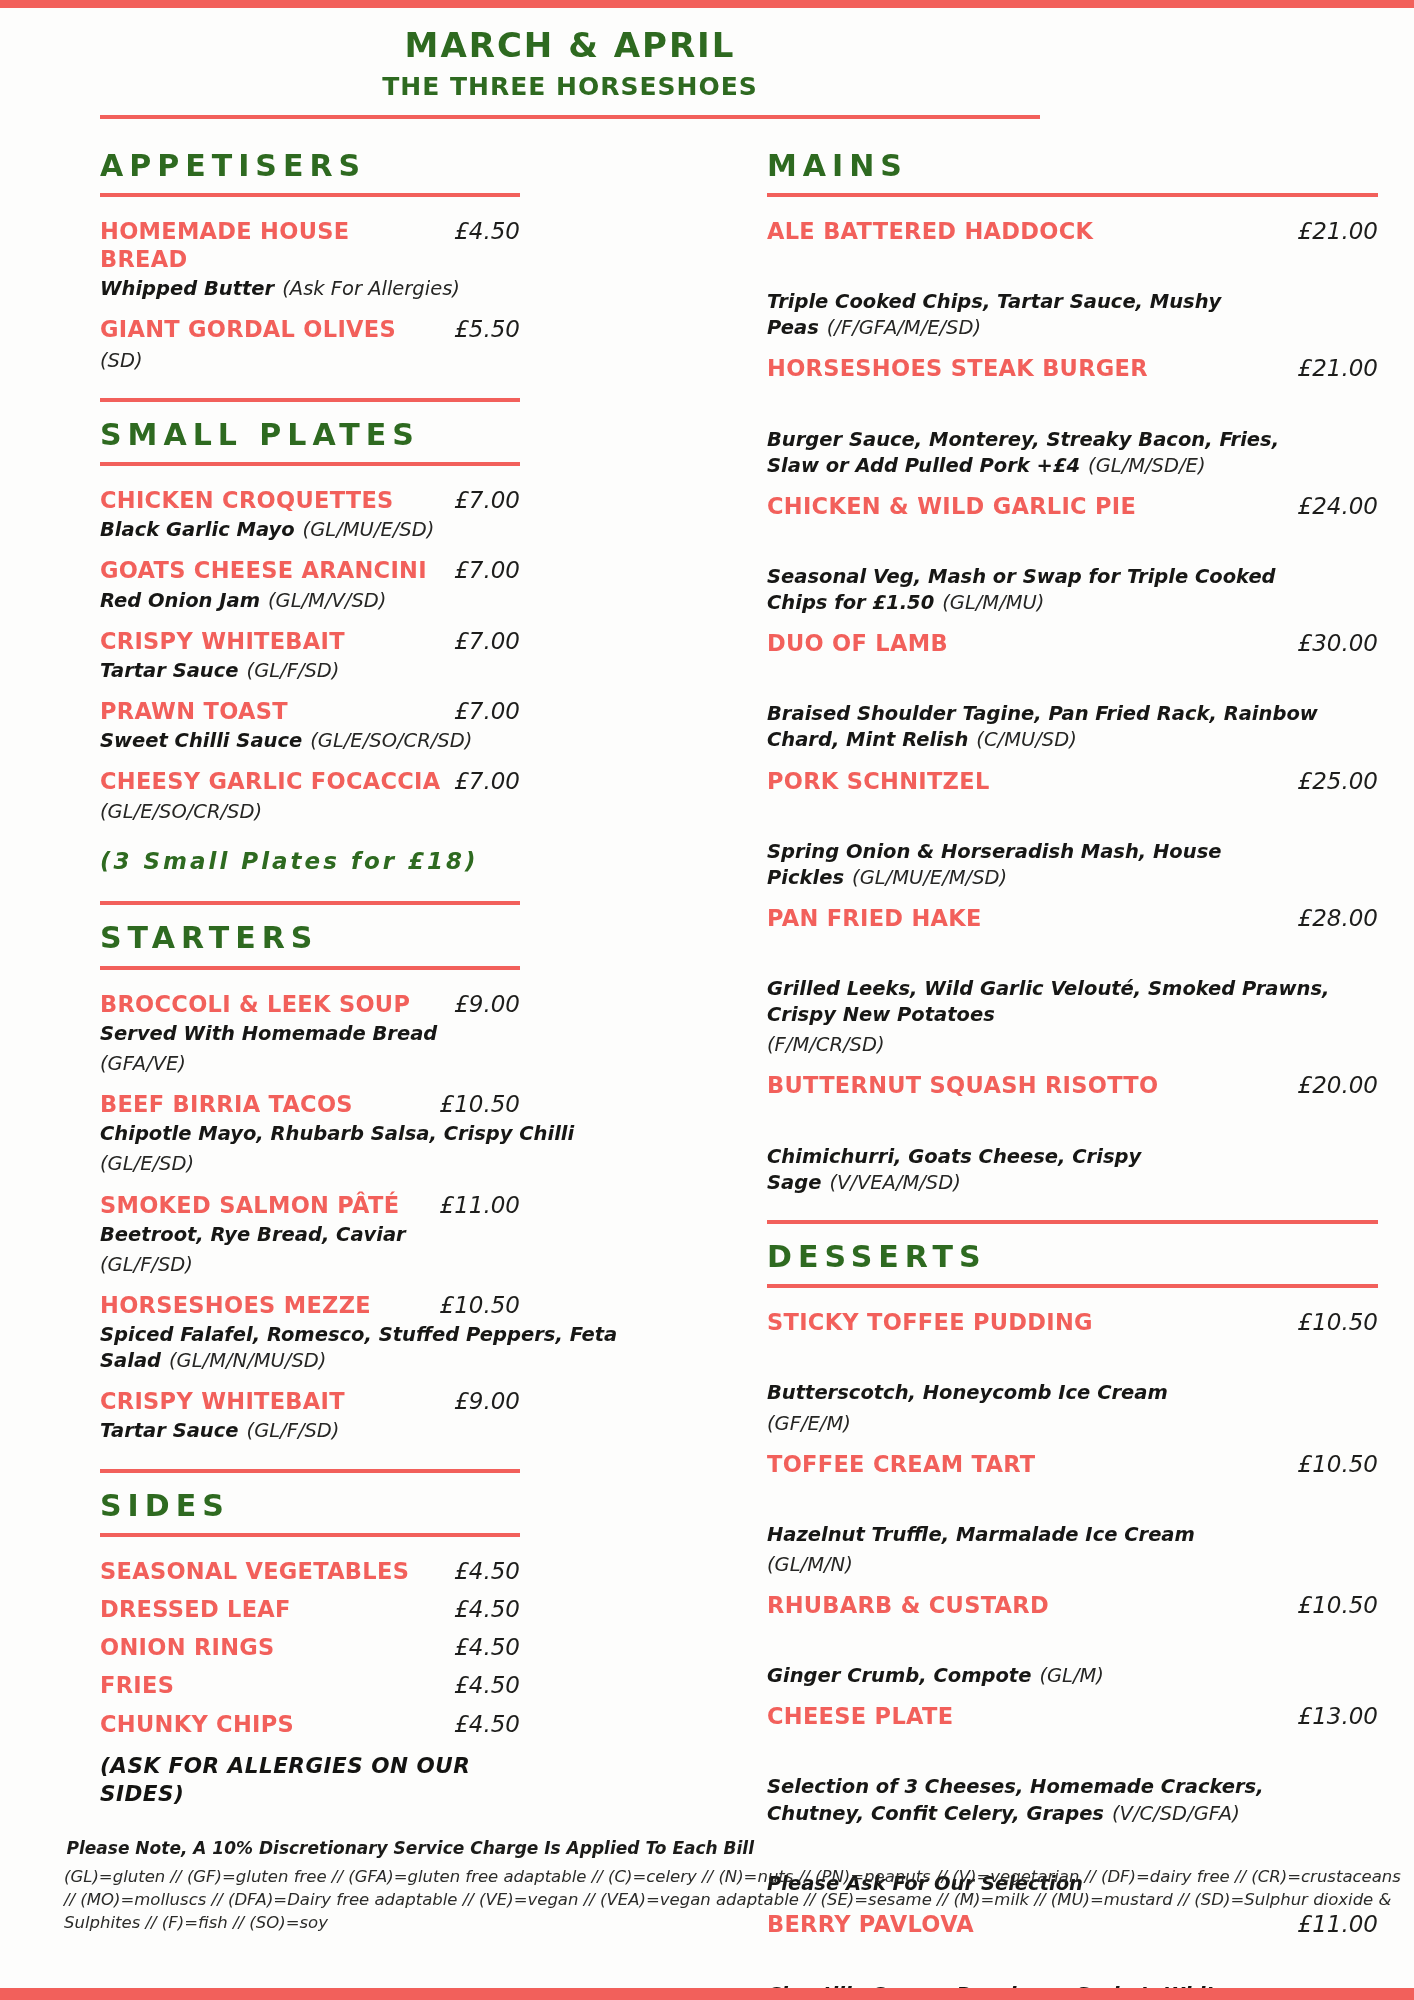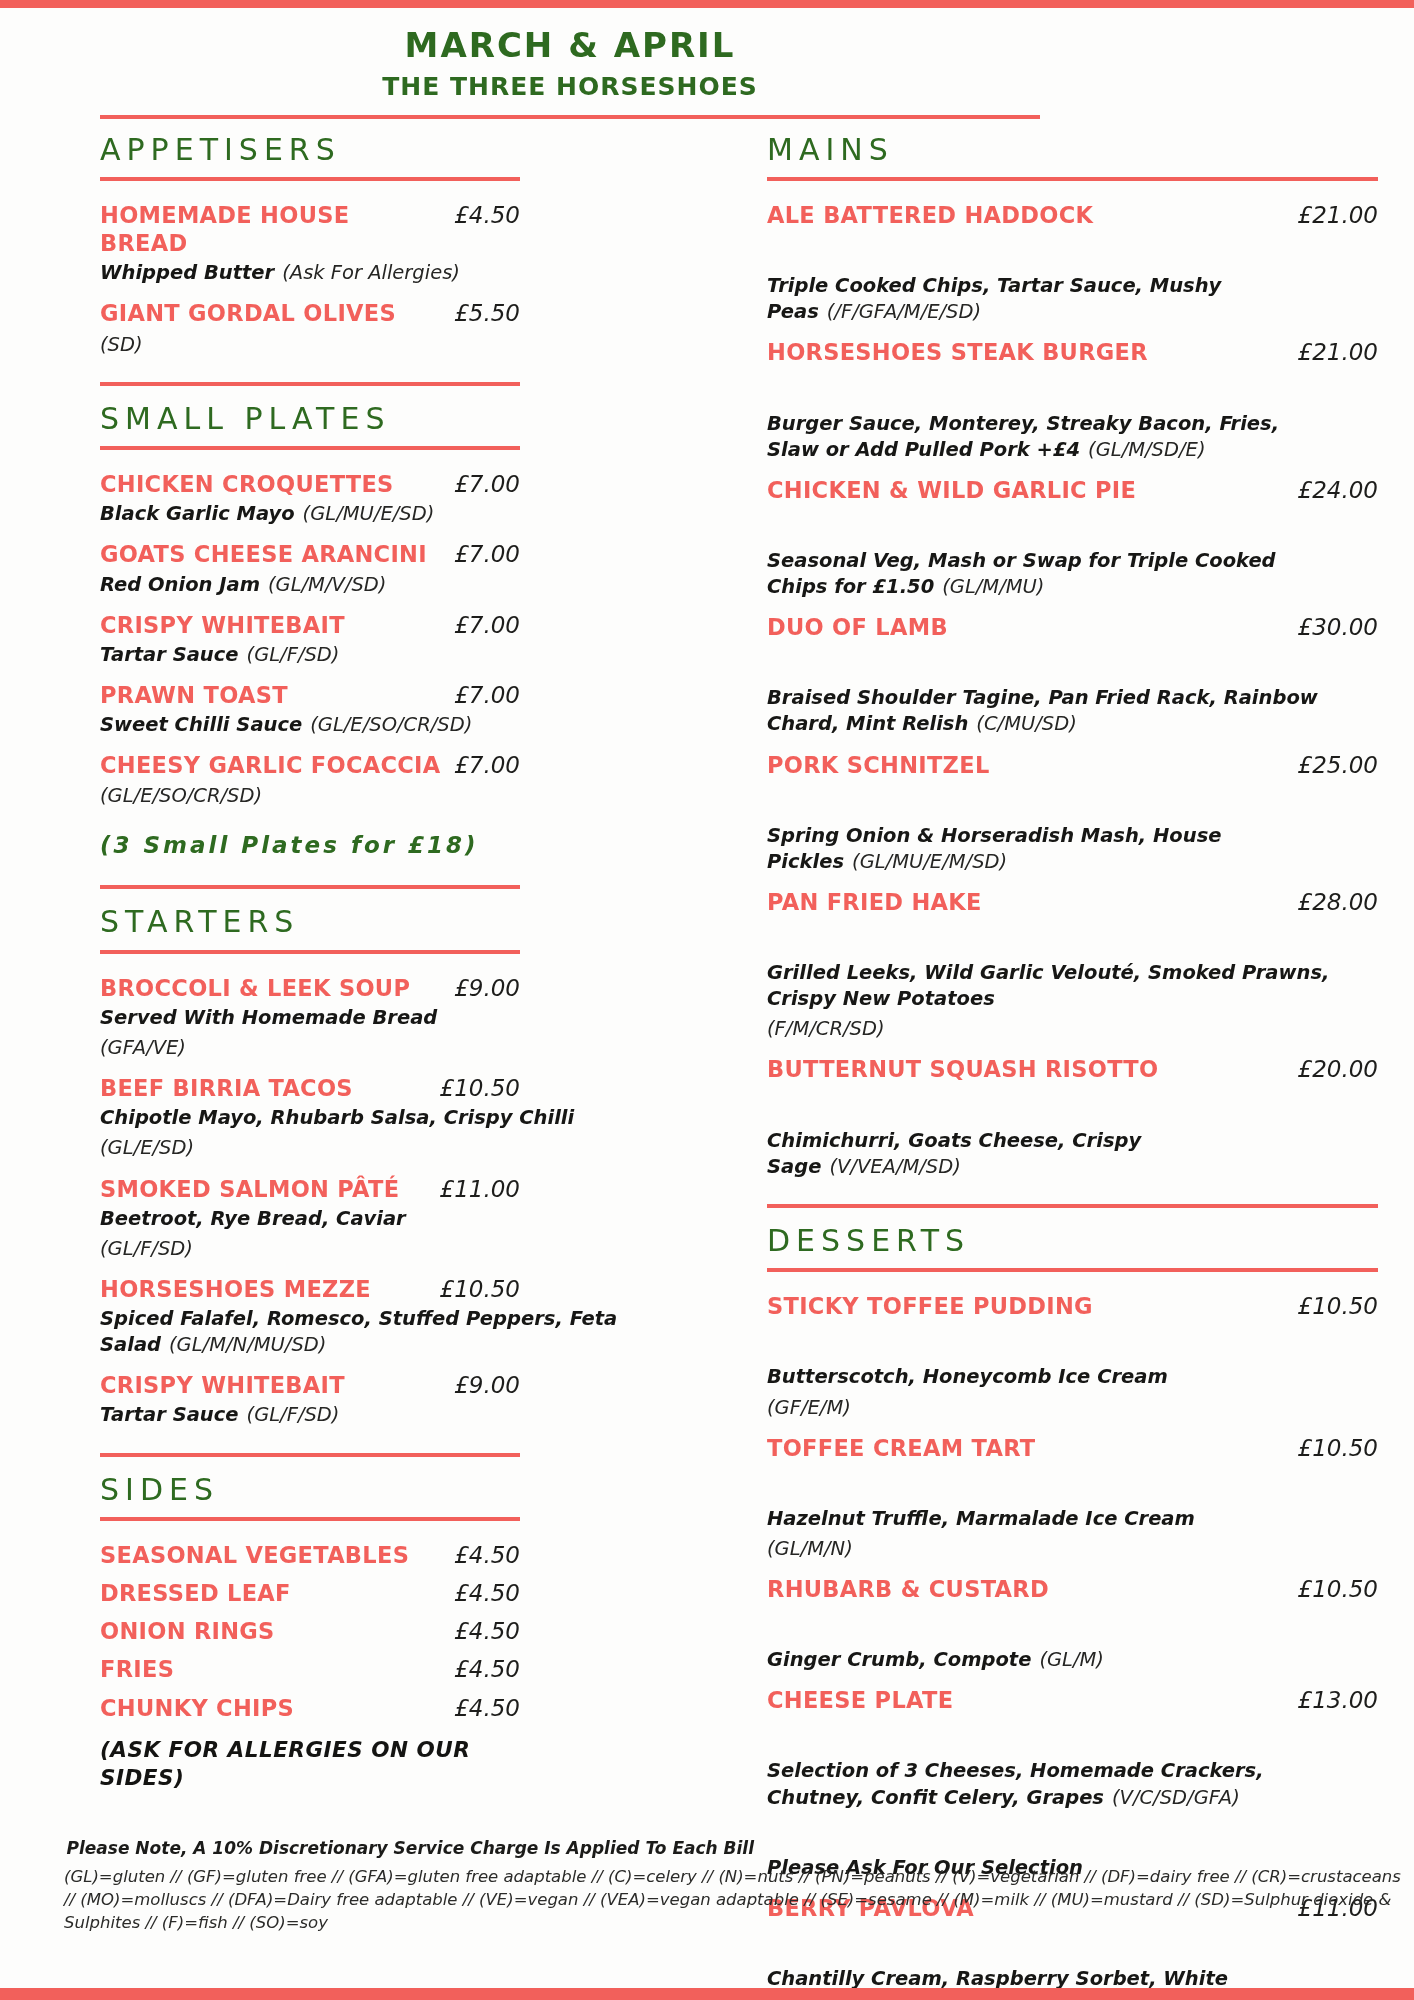--- a/index.html
+++ b/index.html
@@ -32,22 +32,22 @@
     grid-template-columns:420px 611px;
     column-gap:247px;
     padding-left:60px;
     margin-top:14px;
     align-items:start;
   }
   .section{margin-bottom:24px;}
   .rule{height:4px;background:var(--red);}
   .rule-above{margin-bottom:16px;}
   .section-heading{
-    font-size:30px;font-weight:normal;color:var(--green);
-    letter-spacing:6px;margin:0 0 10px 0;line-height:1.15;
+    font-size:30px;font-weight:bold;color:var(--green);
+    letter-spacing:6px;margin:16px 0 10px 0;line-height:1.15;
   }
   .rule-below{margin-bottom:20px;}
 
   .item{margin-bottom:13px;}
   .item-row{display:flex;align-items:baseline;}
   .item-name{
     font-size:22.5px;font-weight:bold;color:var(--red);
     letter-spacing:0.3px;line-height:1.25;
   }
   .item-name2{margin-top:0px;}

